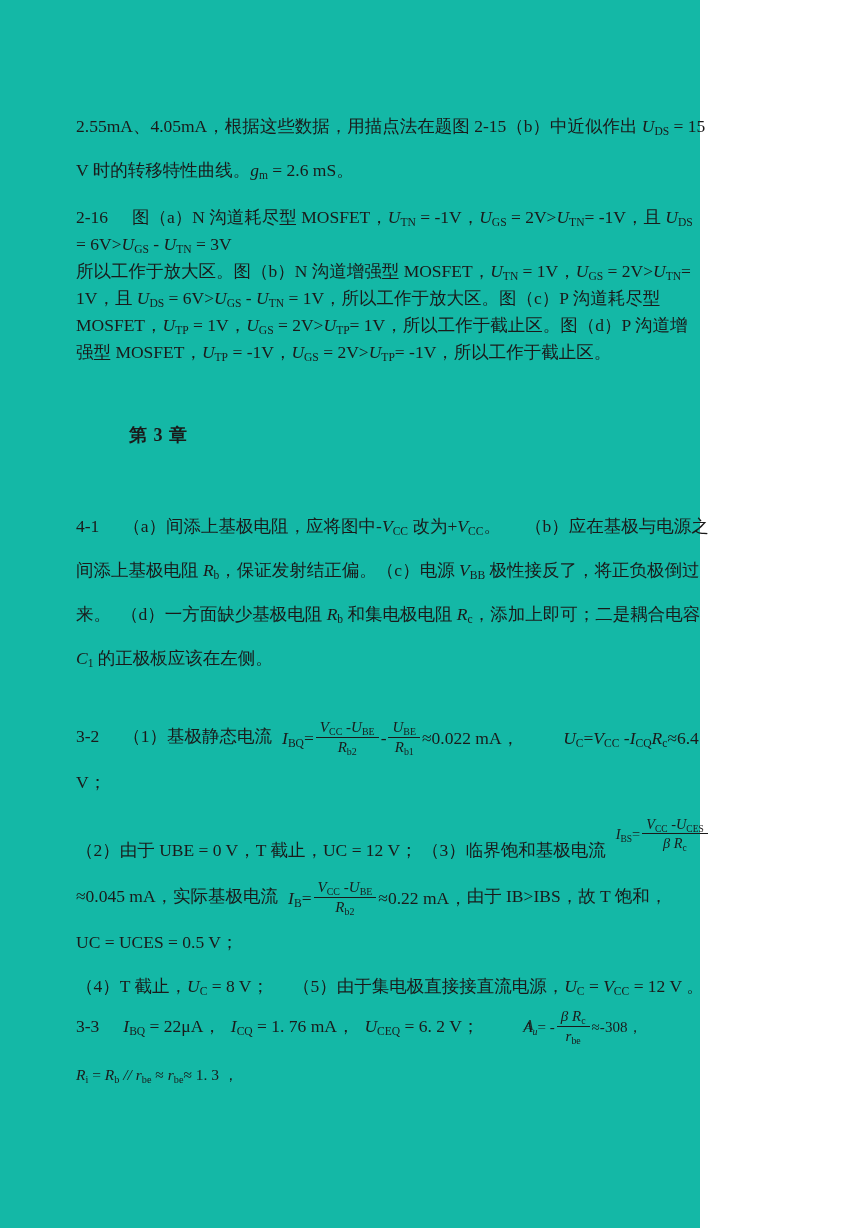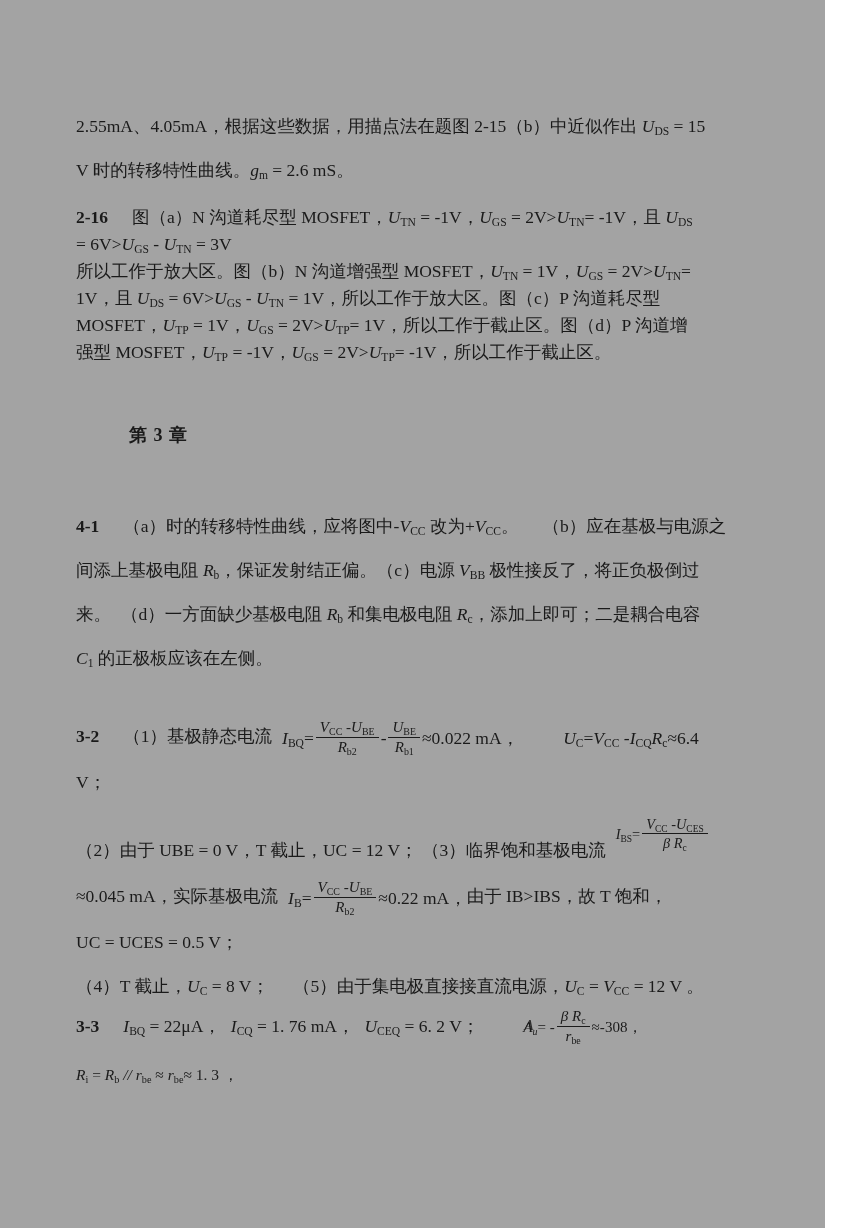--- a/index.html
+++ b/index.html
@@ -10,23 +10,23 @@
   body {
     width: 868px;
     height: 1228px;
     font-family: "Liberation Serif", "DejaVu Serif", serif;
     color: #1a1a1a;
     overflow: hidden;
   }
 
   .page {
     position: relative;
-    width: 825px;
+    width: 700px;
     height: 1228px;
-    background: #a3a3a3;
+    background: #14b8a6;
     box-sizing: border-box;
   }
 
   .content {
     position: absolute;
     left: 76px;
     top: 104px;
     width: 724px;
   }
 
@@ -40,21 +40,21 @@
   }
 
   .loose {           
     line-height: 44px;
   }
   .tight {           
     line-height: 27px;
   }
 
   .qnum {
-    font-weight: bold;
+    font-weight: normal;
     font-family: "Liberation Serif", serif;
     margin-top: 35px;
   }
 
   .chapter {
     font-weight: bold;
     font-size: 18px;
     margin: 17px;
     padding-left: 36px;
     letter-spacing: 1px;
@@ -164,21 +164,21 @@
       <span>强型 MOSFET，</span><span class="mi nowrap"><span>U</span><sub>TP</sub></span><span class="mr"> = -1V，</span><span class="mi nowrap"><span>U</span><sub>GS</sub></span><span class="mr"> = 2V&gt;</span><span class="mi nowrap"><span>U</span><sub>TP</sub></span><span class="mr">= -1V，所以工作于截止区。</span>
     </div>
 
     <div class="spacer-40"></div>
 
     <div class="chapter">第 3 章</div>
 
     <div class="spacer-40"></div>
 
     <div class="para loose">
-      <span class="qnum">4-1</span><span class="gap-md"></span><span>（a）时的转移特性曲线，应将图中-</span><span class="mi nowrap"><span>V</span><sub>CC</sub></span><span> 改为+</span><span class="mi nowrap"><span>V</span><sub>CC</sub></span><span>。</span><span class="gap-md"></span><span>（b）应在基极与电源之</span><br>
+      <span class="qnum">4-1</span><span class="gap-md"></span><span>（a）间添上基极电阻，应将图中-</span><span class="mi nowrap"><span>V</span><sub>CC</sub></span><span> 改为+</span><span class="mi nowrap"><span>V</span><sub>CC</sub></span><span>。</span><span class="gap-md"></span><span>（b）应在基极与电源之</span><br>
       <span>间添上基极电阻 </span><span class="mi nowrap"><span>R</span><sub>b</sub></span><span>，保证发射结正偏。（c）电源 </span><span class="mi nowrap"><span>V</span><sub>BB</sub></span><span> 极性接反了，将正负极倒过</span><br>
       <span>来。</span><span class="gap-sm"></span><span>（d）一方面缺少基极电阻 </span><span class="mi nowrap"><span>R</span><sub>b</sub></span><span> 和集电极电阻 </span><span class="mi nowrap"><span>R</span><sub>c</sub></span><span>，添加上即可；二是耦合电容</span><br>
       <span class="mi nowrap"><span>C</span><sub>1</sub></span><span> 的正极板应该在左侧。</span>
     </div>
 
     <div class="spacer-34"></div>
 
     <div class="para loose">
 
       <div class="row">

